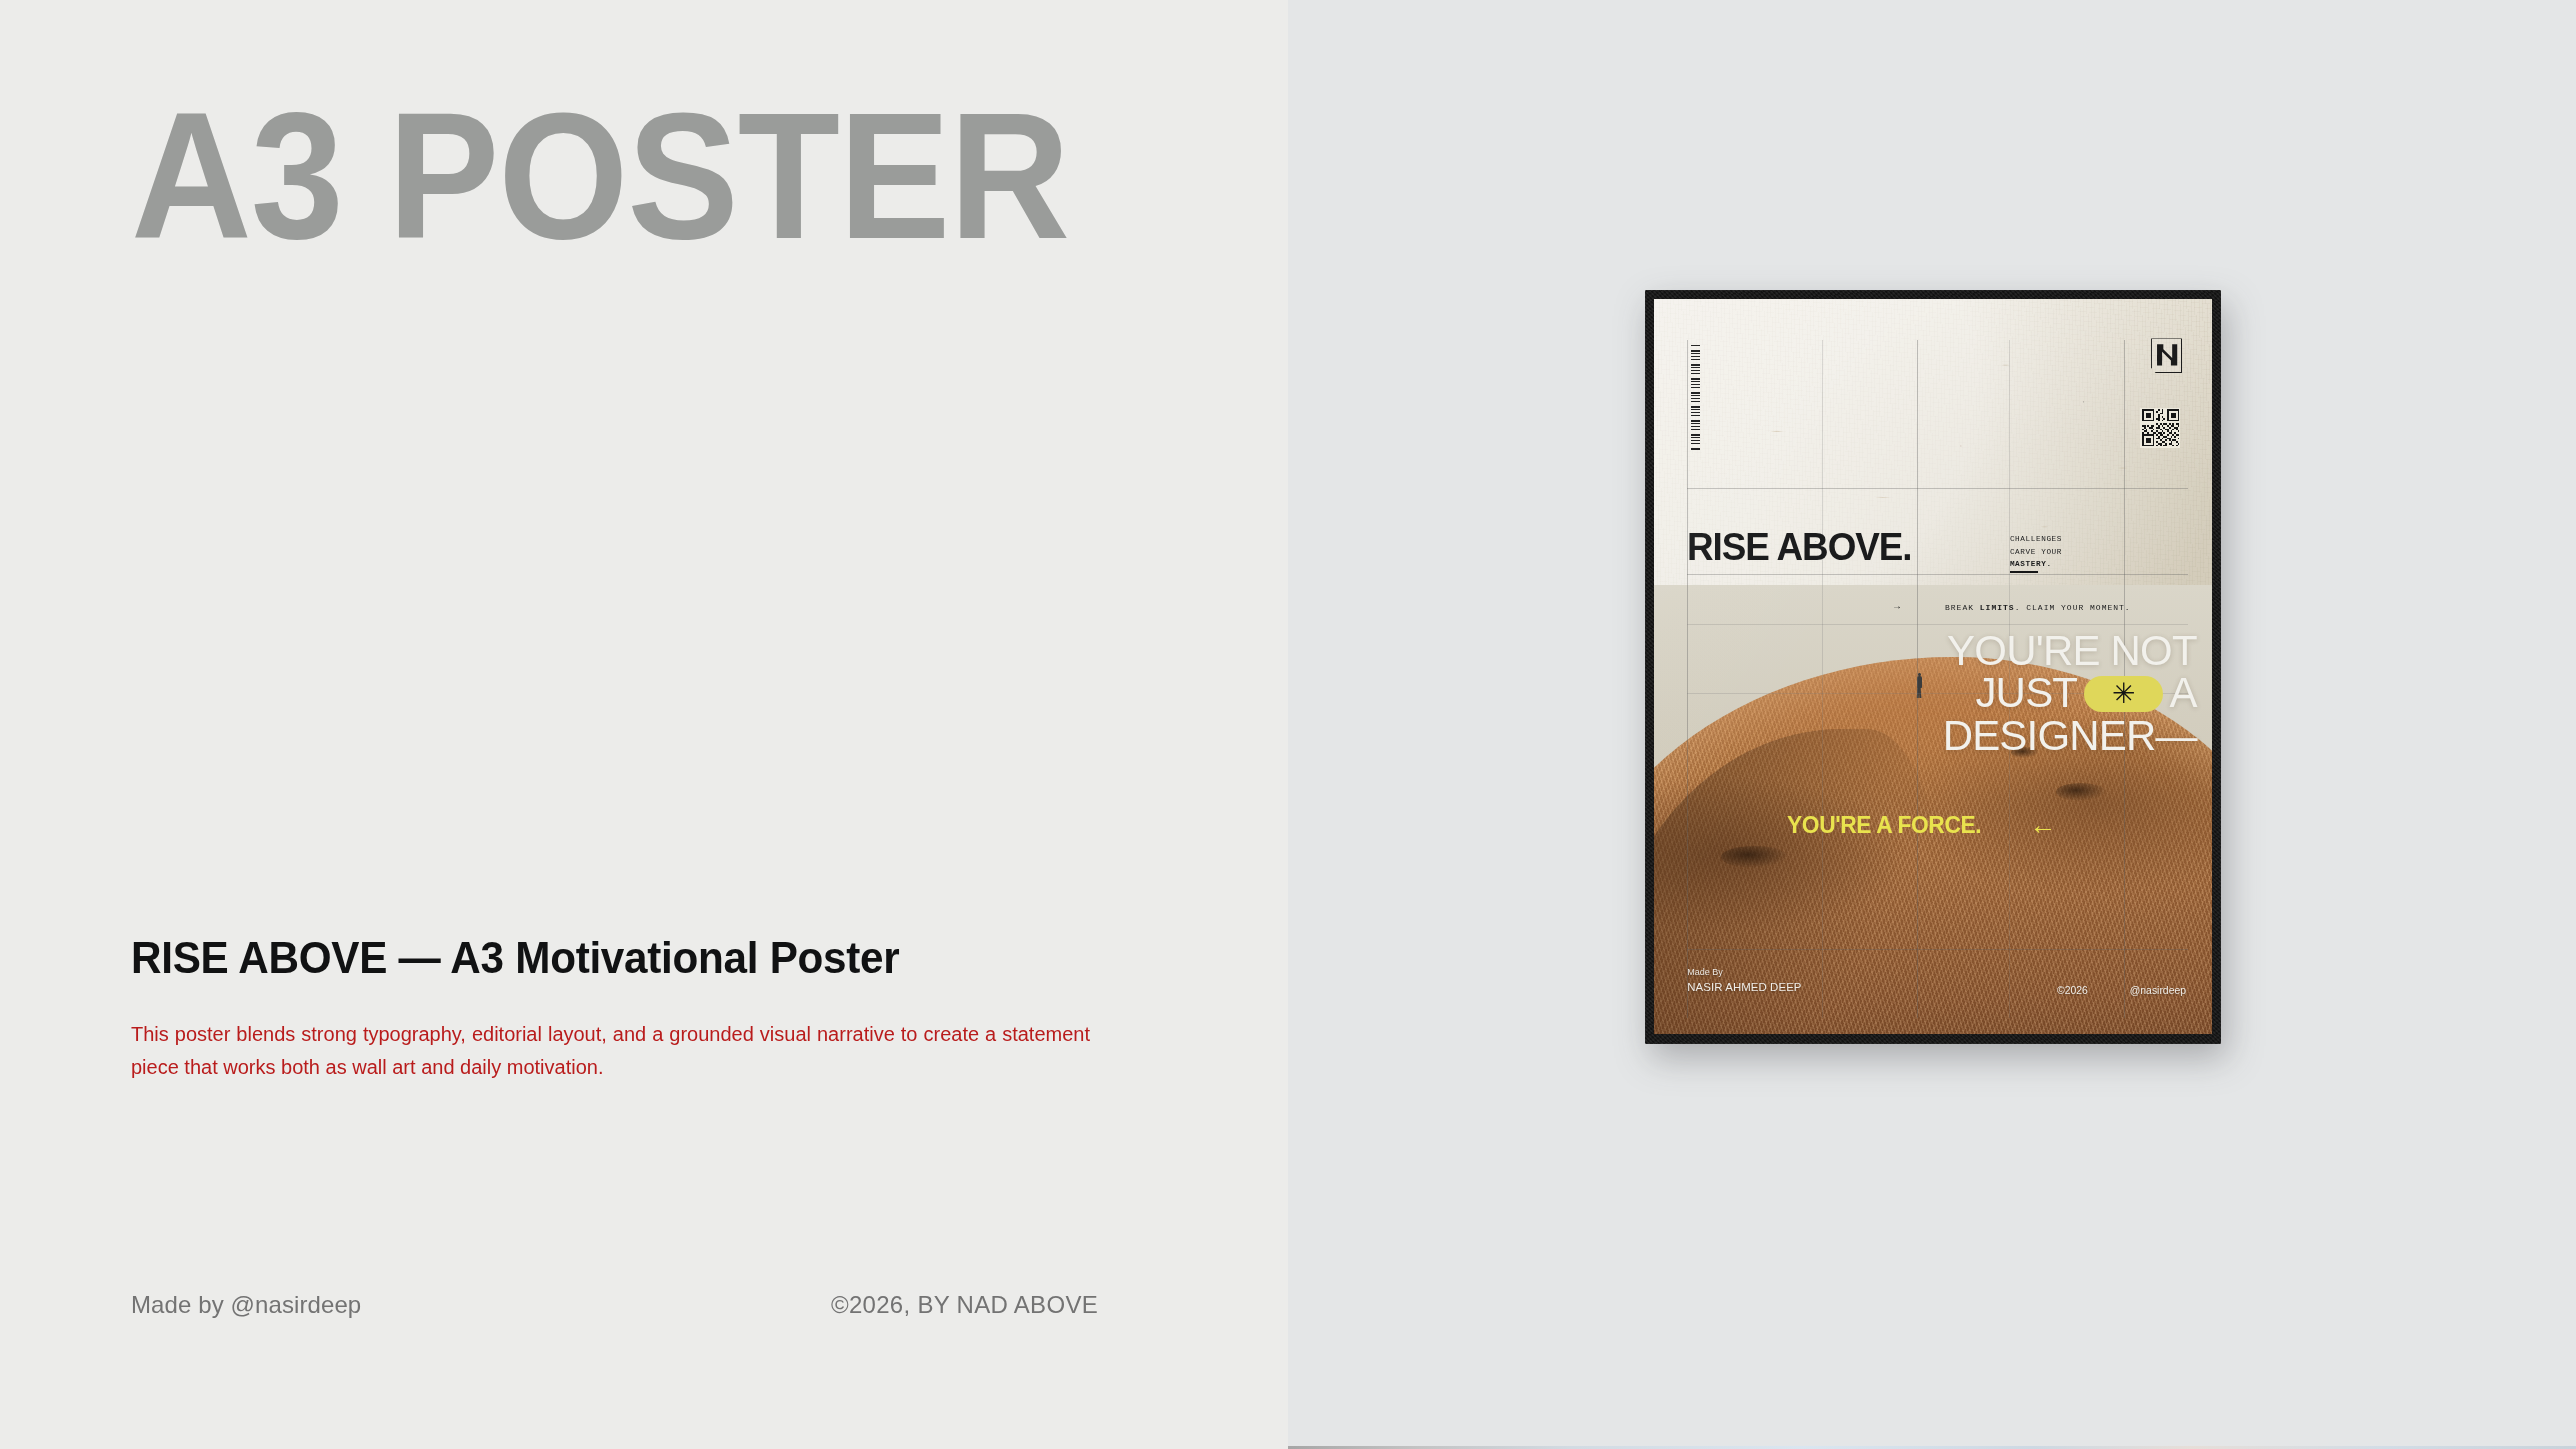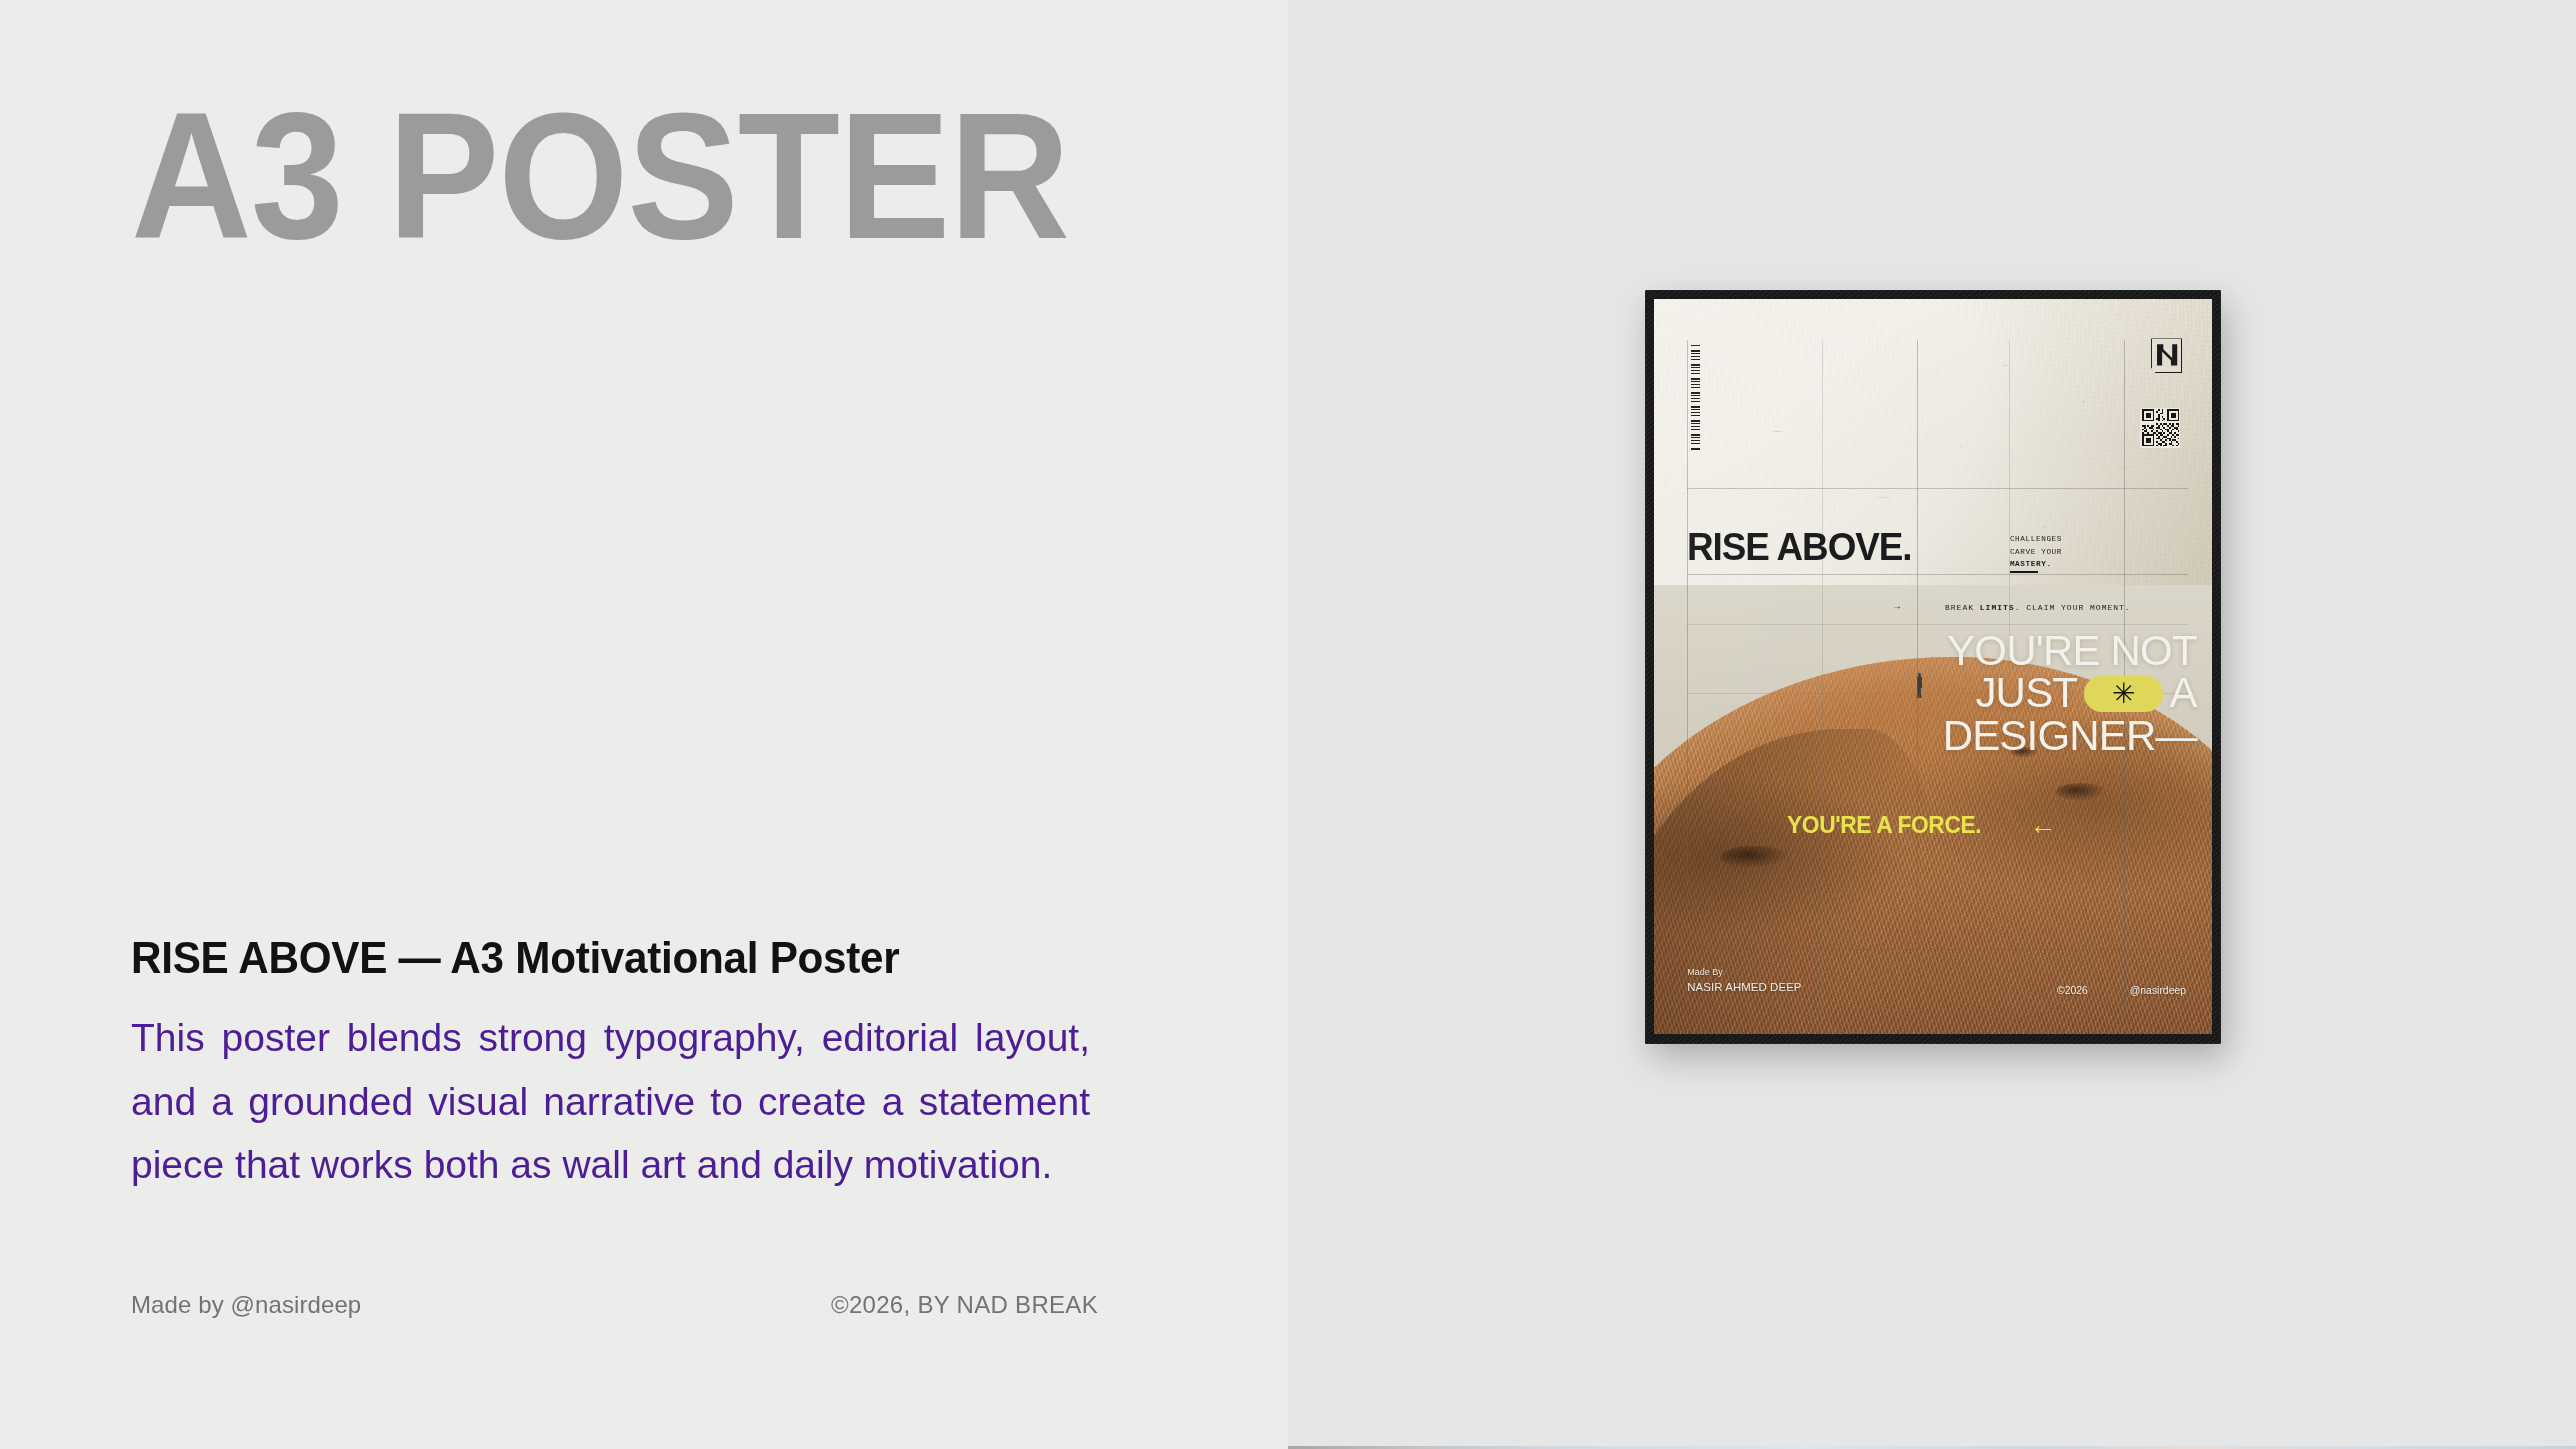--- a/index.html
+++ b/index.html
@@ -47,26 +47,26 @@
     font-weight:700;
     font-size:44px;
     line-height:1.1;
     letter-spacing:-0.3px;
     color:#111213;
     transform:scaleX(0.96);
     transform-origin:left top;
     white-space:nowrap;
   }
   .copy-body{
-    margin-top:24px;
+    margin-top:36px;
     font-family:"Liberation Sans", sans-serif;
     font-weight:400;
-    font-size:39px;
+    font-size:20px;
     line-height:1.62;
-    color:#4c1d95;
+    color:#b91c1c;
     text-align:justify;
     width:959px;
   }
 
   .footer-row{
     position:absolute;
     left:131px; top:1291px;
     width:967px;
     display:flex;
     justify-content:space-between;
@@ -374,21 +374,21 @@
 
     <h1 class="big-heading">A3 POSTER</h1>
 
     <div class="copy-block">
       <h2 class="copy-title">RISE ABOVE — A3 Motivational Poster</h2>
       <p class="copy-body">This poster blends strong typography, editorial layout, and a grounded visual narrative to create a statement piece that works both as wall art and daily motivation.</p>
     </div>
 
     <div class="footer-row">
       <span class="footer-left">Made by @nasirdeep</span>
-      <span class="footer-right">©2026, BY NAD BREAK</span>
+      <span class="footer-right">©2026, BY NAD ABOVE</span>
     </div>
 
   </section>
 
   <section class="right-panel">
 
     <div class="frame-wrap">
       <div class="frame"></div>
 
       <div class="mat">

